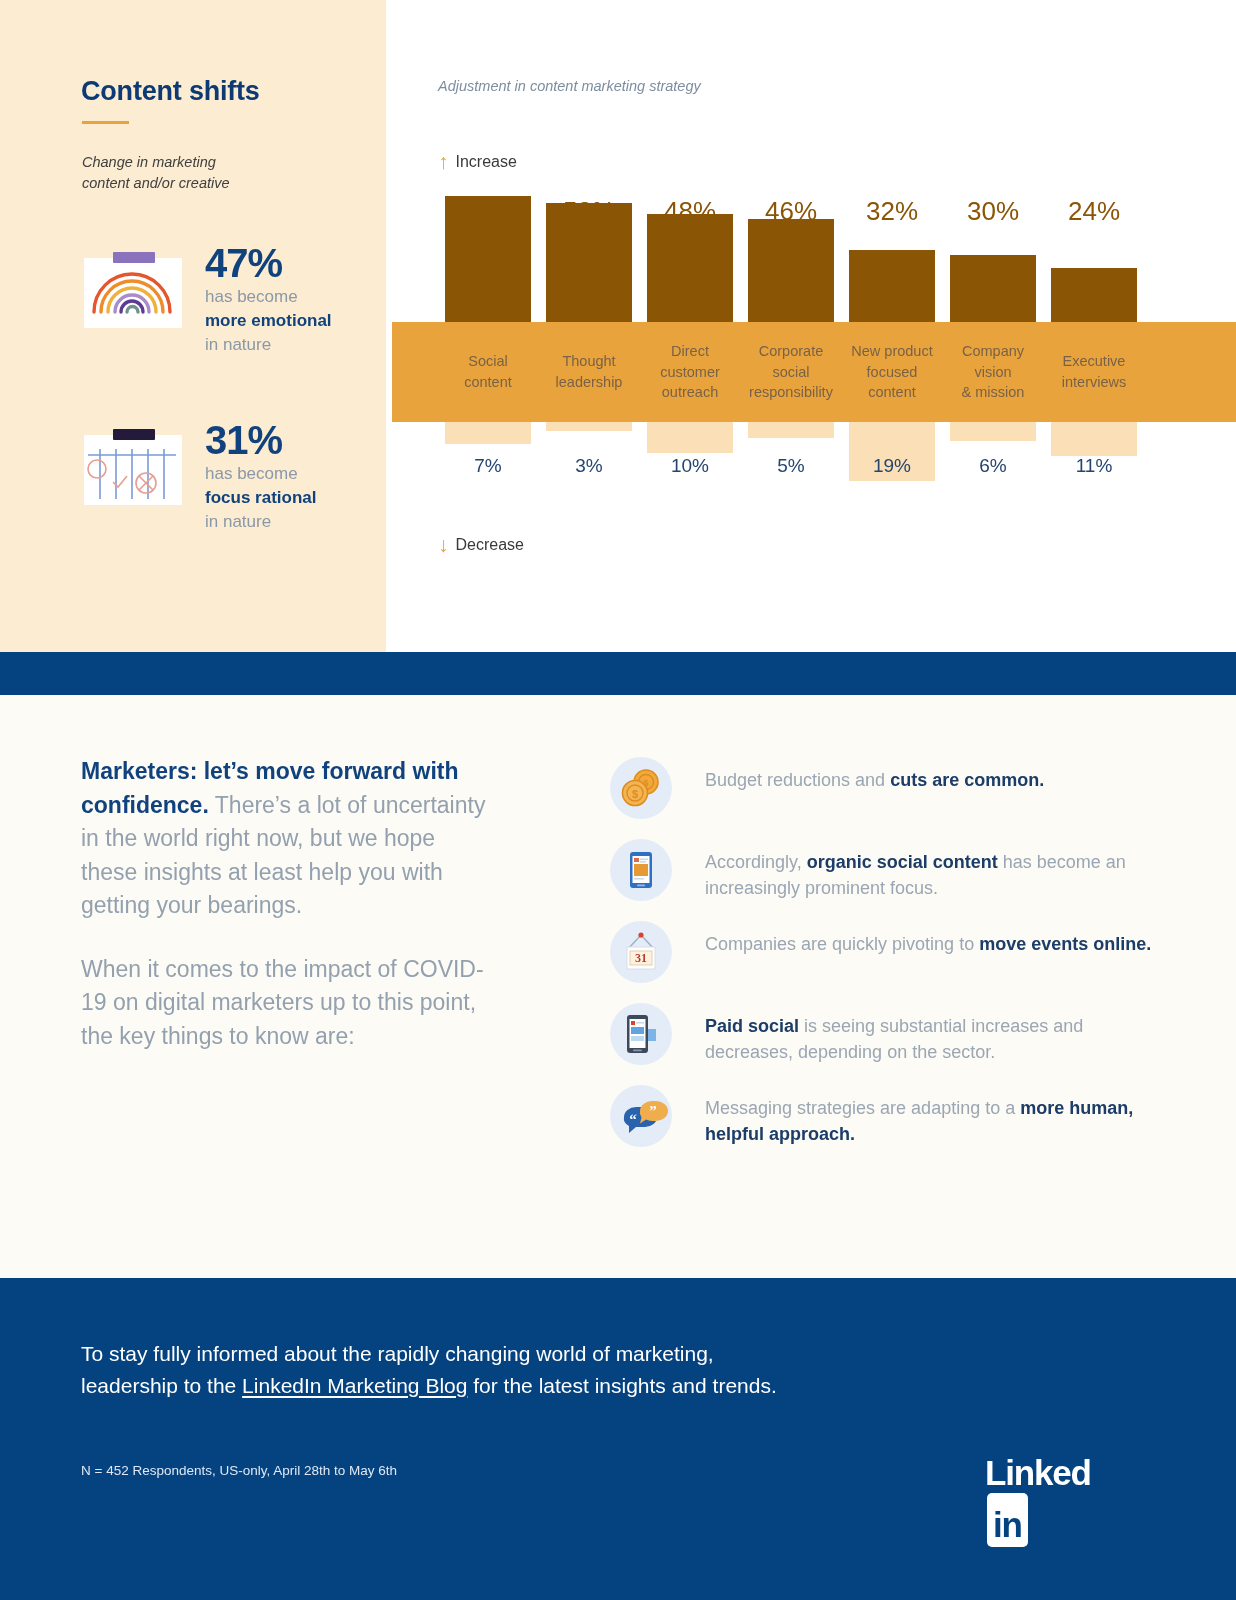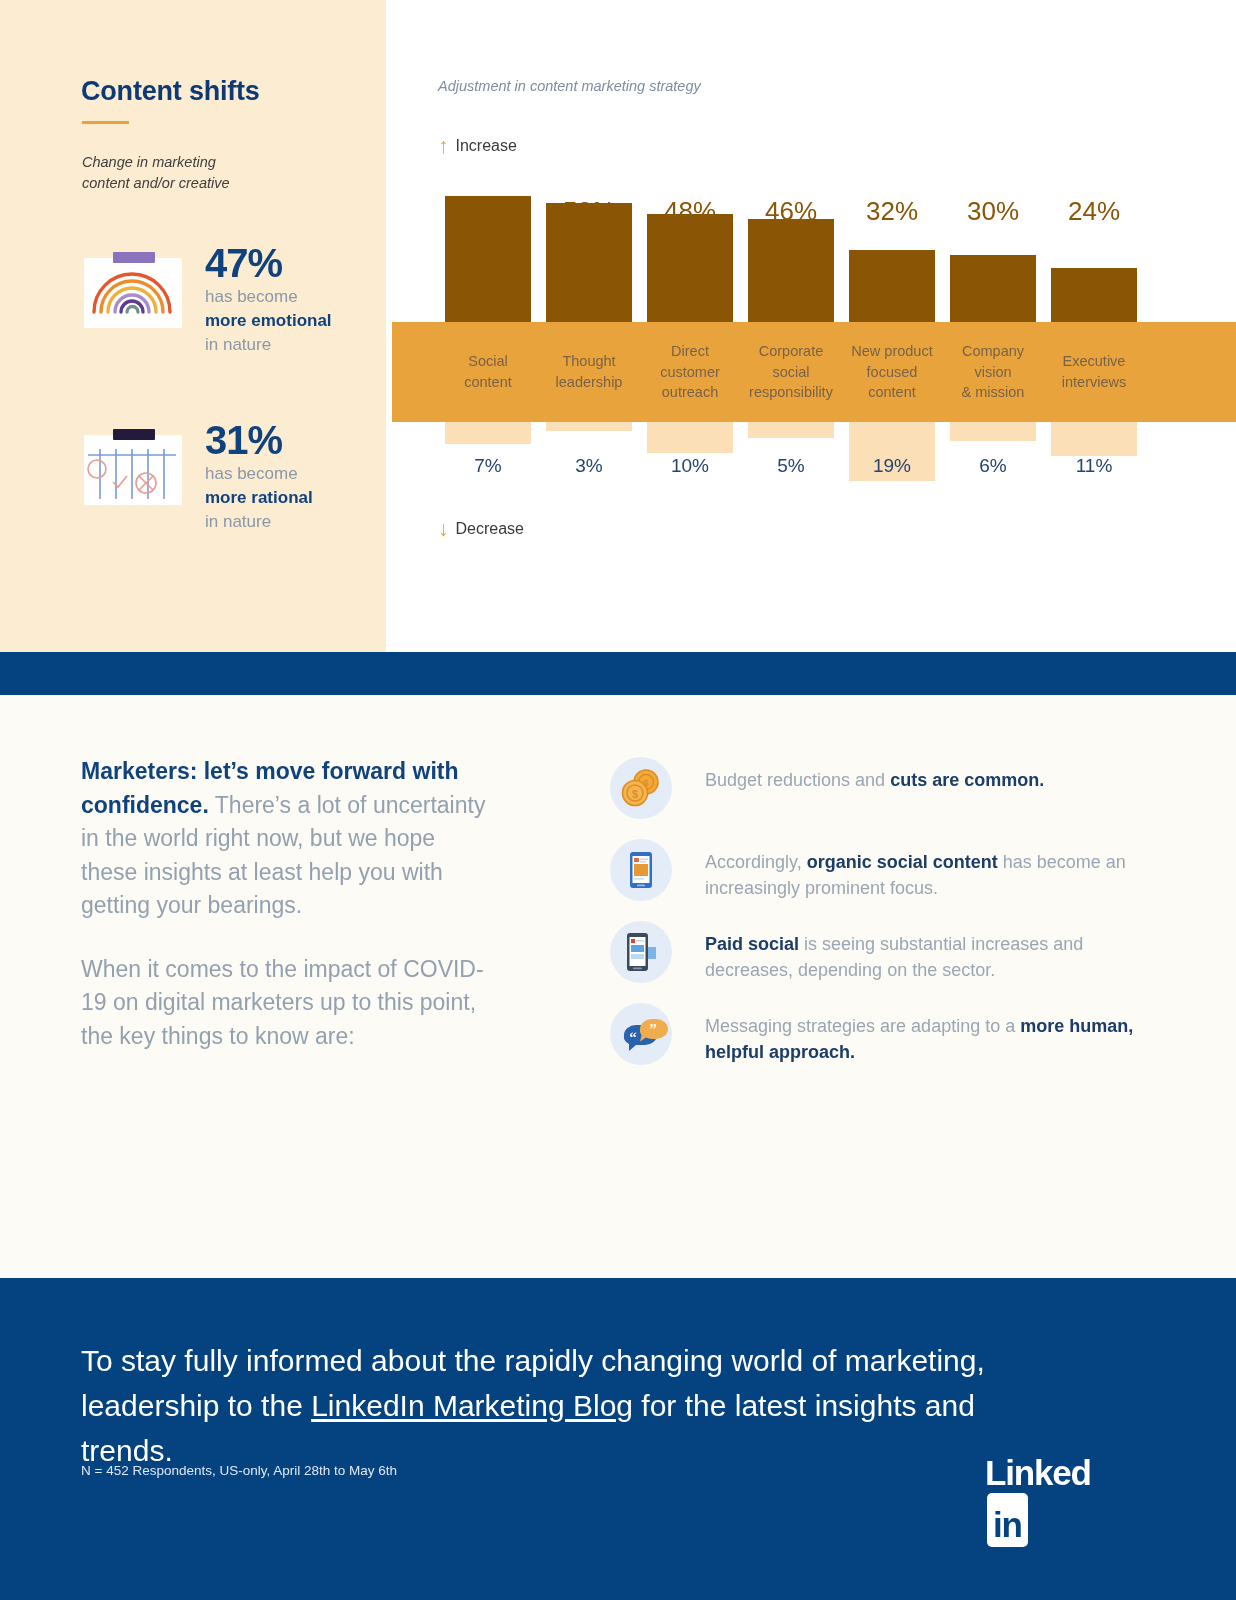--- a/index.html
+++ b/index.html
@@ -47,21 +47,21 @@
   
   .card-white { position:absolute; left:4px; top:10px; width:98px; height:70px; background:#fff; }
   .tape { position:absolute; height:11px; border-radius:1px; }
 
   
   .chart-area { position: absolute; left: 386px; top: 0; width: 850px; height: 652px; background: #fff; }
   .chart-caption {
     position: absolute; left: 52px; top: 78px;
     font-size: 14.5px; font-style: italic; color: #7d8da0;
   }
-  .legend { position: absolute; font-size: 16px; color: #3a3a3a; }
+  .legend { position: absolute; font-size: 16px; color: #3a3a3a; margin-top: 16px; }
   .legend-inc { left: 52px; top: 134px; }
   .legend-dec { left: 52px; top: 517px; }
   .legend .arrow { color: #e8a33d; font-size: 21px; margin-right: 7px; vertical-align: -2px; }
 
   .plot { position: absolute; left: 386px; top: 0; width: 850px; height: 652px; }
   .band {
     position: absolute; left: 6px; top: 322px; width: 844px; height: 100px;
     background: #e8a33d;
   }
   .pct-up {
@@ -104,21 +104,21 @@
   .bullet-text {
     margin-left: 95px; padding-top: 11px;
     font-size: 18px; color: #9aa6b3; line-height: 1.42;
   }
   .bullet-text b { color: #1b3d68; font-weight: 700; }
 
   
   .footer { position: absolute; left: 0; top: 1278px; width: 1236px; height: 322px; background: #044280; }
   .footer-copy {
     position: absolute; left: 81px; top: 60px; width: 940px;
-    font-size: 30px; color: #ffffff; line-height: 1.5;
+    font-size: 21px; color: #ffffff; line-height: 1.5;
   }
   .footer-copy u { text-decoration: underline; text-underline-offset: 3px; }
   .footer-note { position: absolute; left: 81px; top: 185px; font-size: 13.5px; color: #dfe8f3; }
   .li-logo {
     position: absolute; left: 985px; top: 1453px;
     font-size: 35px; font-weight: 700; color: #ffffff; letter-spacing: -1.2px;
   }
   .li-in {
     display: inline-block; background: #ffffff; color: #044280;
     border-radius: 5px; padding: 12px 6px 2px 6px; margin-left: 2px;
@@ -177,21 +177,21 @@
               <path d="M33 57 l5 5 l9 -11"></path>
               <circle cx="66" cy="58" r="10"></circle>
               <line x1="59" y1="51" x2="73" y2="65"></line>
               <line x1="73" y1="51" x2="59" y2="65"></line>
             </g>
           </svg>
         </div>
         <div class="stat-text">
           <div class="stat-num">31%</div>
           <div class="stat-line">has become</div>
-          <div class="stat-line bold">more rational</div>
+          <div class="stat-line bold">focus rational</div>
           <div class="stat-line">in nature</div>
         </div>
       </div>
     </div>
 
     <div class="chart-area">
       <div class="chart-caption">Adjustment in content marketing strategy</div>
       <div class="legend legend-inc">
         <span class="arrow">↑</span><span>Increase</span>
       </div>
@@ -309,20 +309,34 @@
             <rect x="24" y="25" width="14" height="12" fill="#e79a33"></rect>
             <rect x="24" y="39" width="10" height="1.6" fill="#cfd9e6"></rect>
             <rect x="27" y="45.5" width="8" height="1.8" rx="0.9" fill="#9dbbe0"></rect>
           </svg>
         </div>
         <div class="bullet-text">
           <span>Accordingly, </span><b>organic social content</b><span> has become an increasingly prominent focus.</span>
         </div>
       </div>
 
+      <div class="bullet">
+        <div class="bullet-icon">
+          <svg width="62" height="62" viewBox="0 0 62 62">
+            <path d="M31 14 L18 28 M31 14 L44 28" stroke="#9fb2c6" stroke-width="1.5" fill="none"></path>
+            <circle cx="31" cy="14" r="2.6" fill="#d9432e"></circle>
+            <rect x="17" y="26" width="28" height="22" fill="#ffffff" stroke="#d7dee7" stroke-width="1"></rect>
+            <rect x="20" y="30" width="22" height="14" fill="#fdf1e0" stroke="#e4cfae" stroke-width="1"></rect>
+            <text x="31" y="41" font-size="12" font-weight="700" fill="#c0392b" text-anchor="middle" font-family="Liberation Serif, serif">31</text>
+          </svg>
+        </div>
+        <div class="bullet-text">
+          <span>Companies are quickly pivoting to </span><b>move events online.</b><span></span>
+        </div>
+      </div>
 
       <div class="bullet">
         <div class="bullet-icon">
           <svg width="62" height="62" viewBox="0 0 62 62">
             <rect x="31" y="26" width="15" height="12" fill="#7db4e8"></rect>
             <rect x="17" y="12" width="21" height="38" rx="3" fill="#3d4a5c"></rect>
             <rect x="19.5" y="16" width="16" height="29" fill="#ffffff"></rect>
             <rect x="21" y="18" width="4" height="4" fill="#d9432e"></rect>
             <rect x="26" y="19" width="8" height="1.5" fill="#c9d6e5"></rect>
             <rect x="21" y="24" width="13" height="7" fill="#5fa3e0"></rect>

